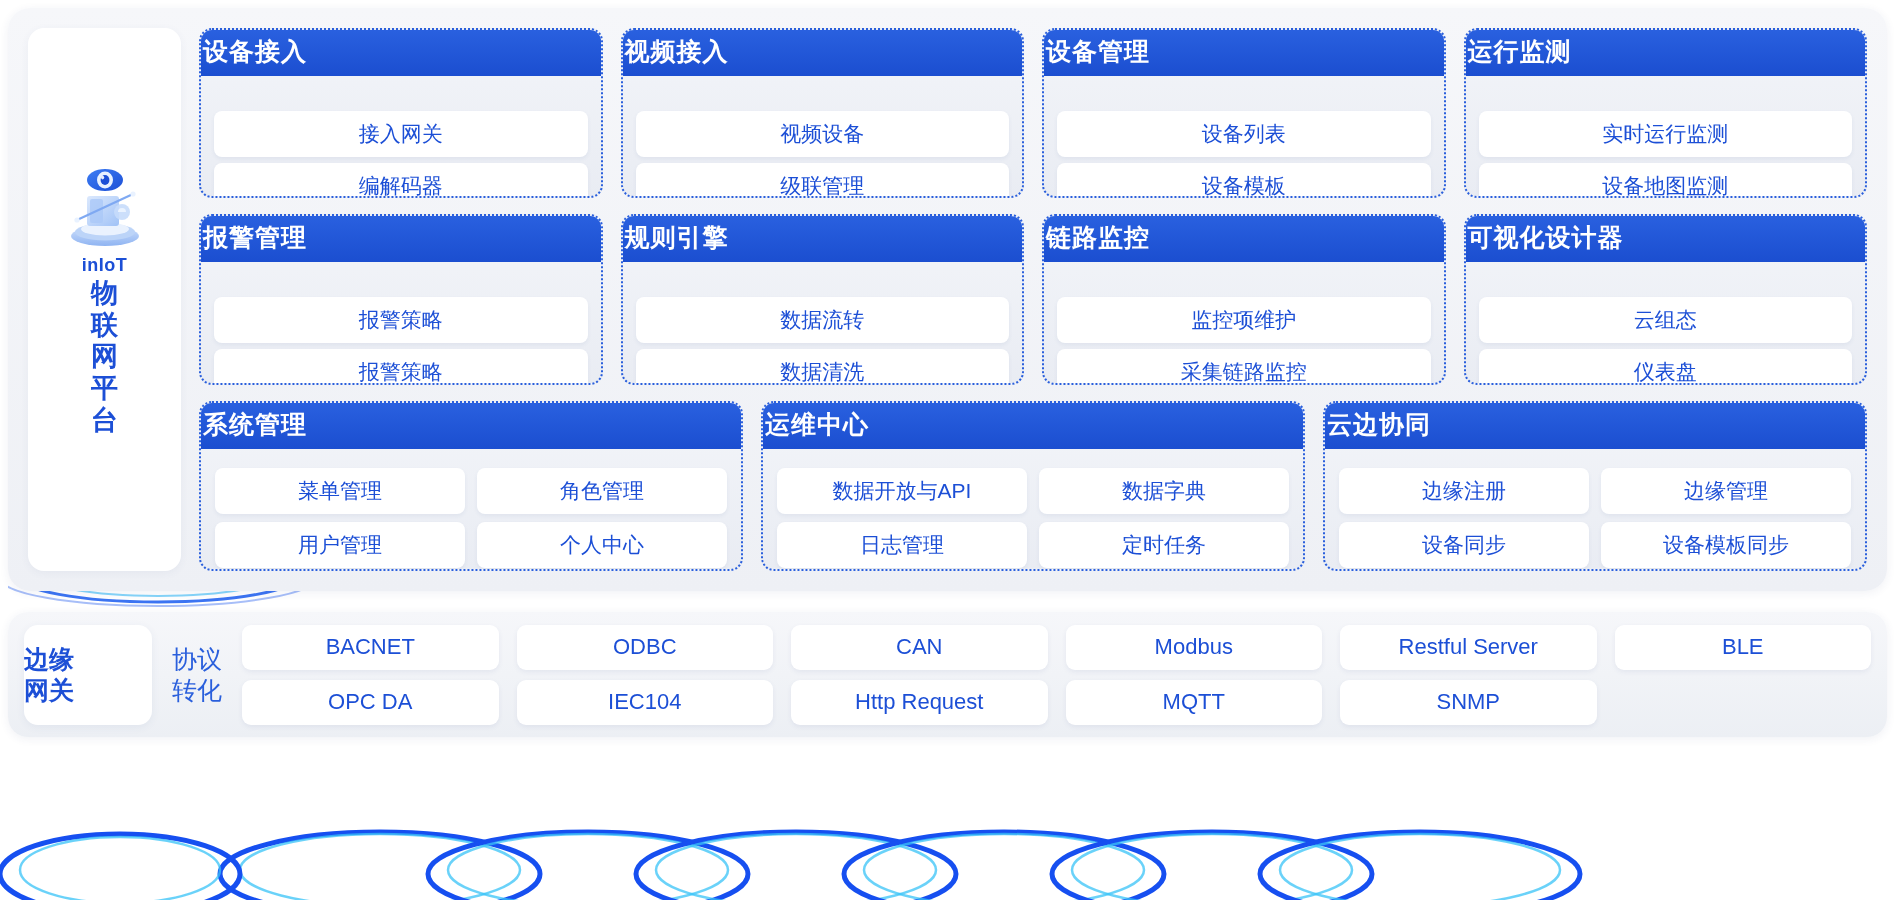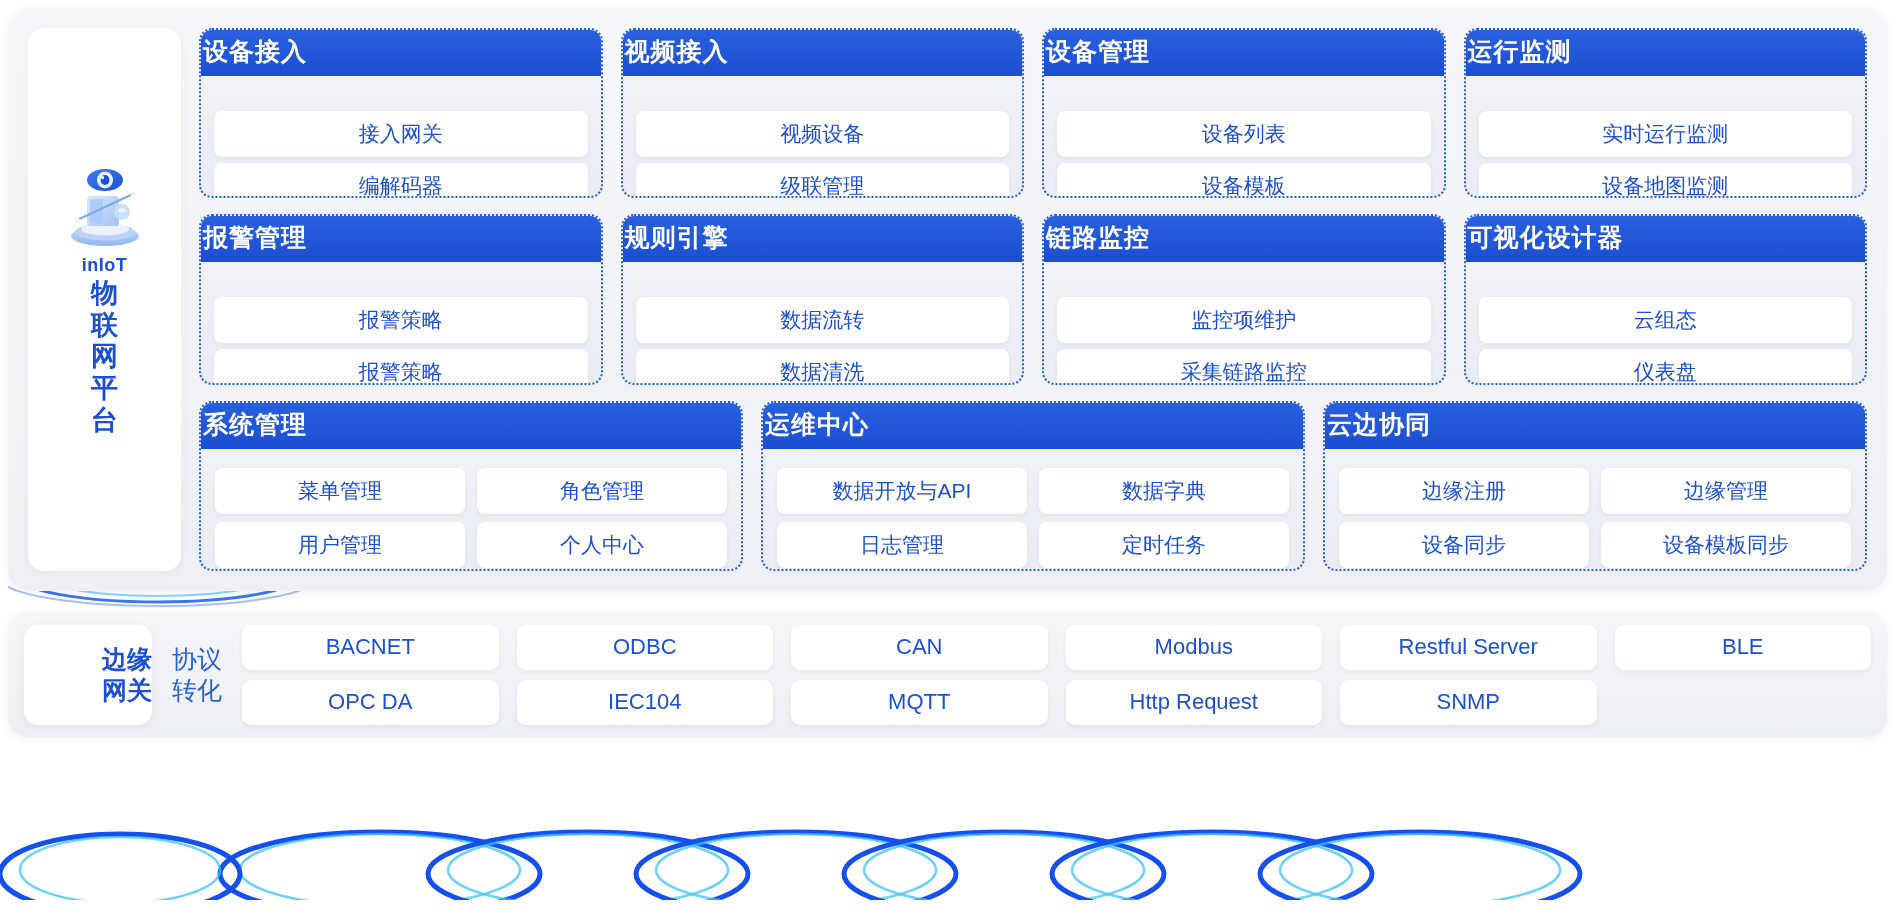--- a/index.html
+++ b/index.html
@@ -172,21 +172,21 @@
 
   #gateway-label-card {
     width: 128px;
     flex: 0 0 128px;
     height: 100px;
     background: #ffffff;
     border-radius: 14px;
     box-shadow: 0 2px 8px rgba(60,80,140,0.07);
     display: flex;
     flex-direction: column;
-    align-items: flex-end;
+    align-items: flex-start;
     justify-content: center;
   }
 
   #gateway-label-card span {
     font-size: 25px;
     font-weight: bold;
     color: #1c4fd6;
     line-height: 1.22;
   }
 
@@ -392,22 +392,22 @@
 
     <div id="protocol-grid">
       <div class="protocol-chip">BACNET</div>
       <div class="protocol-chip">ODBC</div>
       <div class="protocol-chip">CAN</div>
       <div class="protocol-chip">Modbus</div>
       <div class="protocol-chip">Restful Server</div>
       <div class="protocol-chip">BLE</div>
       <div class="protocol-chip">OPC DA</div>
       <div class="protocol-chip">IEC104</div>
+      <div class="protocol-chip">Http Request</div>
       <div class="protocol-chip">MQTT</div>
-      <div class="protocol-chip">Http Request</div>
       <div class="protocol-chip">SNMP</div>
     </div>
   </div>
 
   <div class="glow-arc" style="left:0px; top:724px; width:1895px; height:199px; overflow:hidden;">
     <svg width="1895" height="199" viewBox="0 0 1895 199">
       <g opacity="0.95">
         <ellipse cx="380" cy="150" rx="160" ry="42" fill="none" stroke="#0a46f0" stroke-width="5"></ellipse>
         <ellipse cx="380" cy="146" rx="140" ry="36" fill="none" stroke="#2fc0f7" stroke-width="2.5" opacity="0.75"></ellipse>
         <ellipse cx="588" cy="150" rx="160" ry="42" fill="none" stroke="#0a46f0" stroke-width="5"></ellipse>

